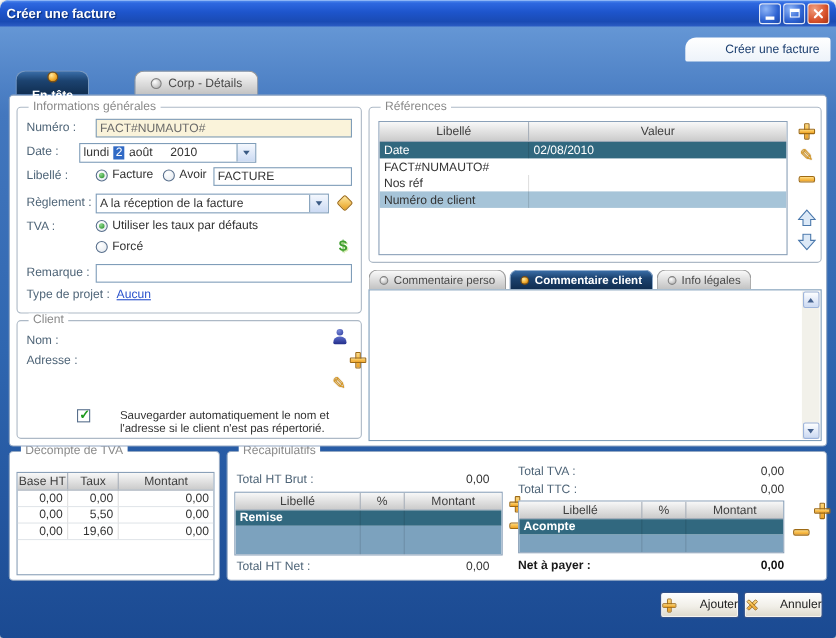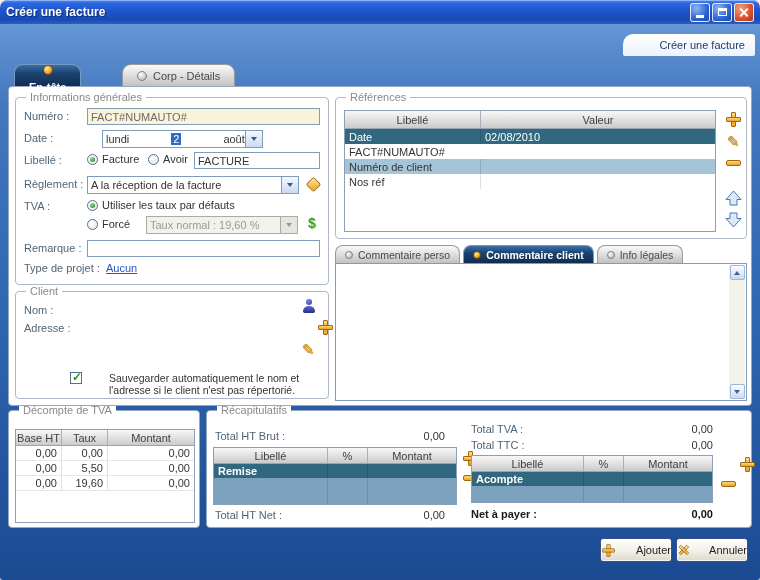--- a/index.html
+++ b/index.html
@@ -143,21 +143,21 @@
 
       <div class="grp" style="left:6px;top:10px;width:314px;height:188px;">
         <span class="grp-legend">Informations générales</span>
 
         <span class="lbl" style="left:8px;top:12px;">Numéro :</span>
         <div class="fld fld-cream" style="left:71px;top:10px;width:233px;height:17px;">
           <span>FACT#NUMAUTO#</span>
         </div>
 
         <span class="lbl" style="left:8px;top:34px;">Date :</span>
-        <div class="fld combo" style="left:86px;top:32px;width:161px;height:18px;gap:38px;">
+        <div class="fld combo" style="left:56px;top:32px;width:161px;height:18px;">
           <span>lundi</span>
           <span class="dsel">2</span>
           <span>août</span>
           <span class="dyear">2010</span>
           <span class="arrowbox"></span>
         </div>
 
         <span class="lbl" style="left:8px;top:56px;">Libellé :</span>
         <label class="opt" style="left:71px;top:55px;">
           <span class="radio on"></span>
@@ -180,24 +180,20 @@
 
         <span class="lbl" style="left:8px;top:102px;">TVA :</span>
         <label class="opt" style="left:71px;top:101px;">
           <span class="radio on"></span>
           <span>Utiliser les taux par défauts</span>
         </label>
         <label class="opt" style="left:71px;top:120px;">
           <span class="radio"></span>
           <span>Forcé</span>
         </label>
-        <div class="fld combo fld-disabled" style="left:130px;top:118px;width:152px;height:18px;">
-          <span>Taux normal : 19,60 %</span>
-          <span class="arrowbox"></span>
-        </div>
         <span class="abs ic-dollar" style="left:292px;top:117px;"></span>
 
         <span class="lbl" style="left:8px;top:144px;">Remarque :</span>
         <div class="fld" style="left:71px;top:142px;width:233px;height:17px;">
           <span></span>
         </div>
 
         <span class="lbl" style="left:8px;top:164px;">Type de projet :</span>
         <span class="link" style="left:90px;top:164px;">Aucun</span>
       </div>
@@ -222,26 +218,26 @@
             <div class="th" style="width:136px;">Libellé</div>
             <div class="th" style="flex:1;">Valeur</div>
           </div>
           <div class="trow row-dark" style="height:15px;">
             <div class="td" style="width:136px;">Date</div>
             <div class="td" style="flex:1;">02/08/2010</div>
           </div>
           <div class="trow" style="height:15px;">
             <div class="td" style="flex:1;">FACT#NUMAUTO#</div>
           </div>
+          <div class="trow" style="height:15px;">
+            <div class="td" style="width:136px;">Nos réf</div>
+            <div class="td" style="flex:1;"></div>
+          </div>
           <div class="trow row-light" style="height:15px;">
             <div class="td" style="width:136px;">Numéro de client</div>
-            <div class="td" style="flex:1;"></div>
-          </div>
-          <div class="trow" style="height:15px;">
-            <div class="td" style="width:136px;">Nos réf</div>
             <div class="td" style="flex:1;"></div>
           </div>
         </div>
         <span class="abs ic-plus" style="left:390px;top:14px;"></span>
         <span class="abs ic-pencil" style="left:391px;top:36px;"></span>
         <span class="abs ic-minus" style="left:390px;top:62px;"></span>
         <svg class="abs" style="left:389px;top:92px;" width="17" height="16">
           <polygon points="8.5,1 16,9.5 12,9.5 12,15 5,15 5,9.5 1,9.5" fill="#DCE9F7" stroke="#4A78AC"></polygon>
         </svg>
         <svg class="abs" style="left:389px;top:114px;" width="17" height="16">

